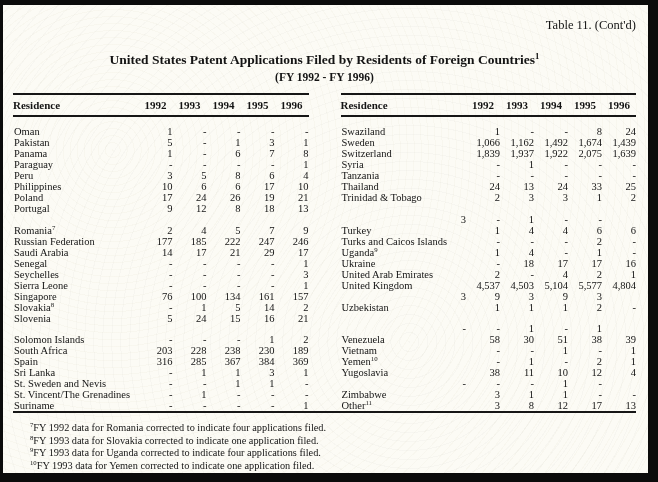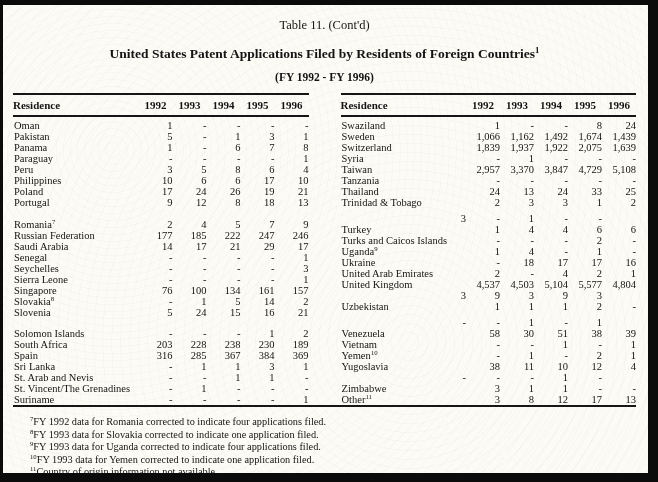--- a/index.html
+++ b/index.html
@@ -6,33 +6,33 @@
   .page{
     width:658px;height:482px;box-sizing:border-box;position:relative;overflow:hidden;
     border:solid #0b0b0b;border-width:5px 10px 9px 3px;
     background:
       repeating-radial-gradient(circle at 17% 31%, rgba(180,170,120,0.05) 0 1px, transparent 1px 7px),
       repeating-radial-gradient(circle at 63% 72%, rgba(120,120,120,0.04) 0 1px, transparent 1px 9px),
       #fcfbf5;
     font-family:"Liberation Serif", serif;color:#141414;
     padding:9px 12px 0 10px;
   }
-  .t1{text-align:center;font-size:12.5px;line-height:14px;margin-top:4px;}
-  .t2{text-align:center;font-size:13.5px;line-height:16px;font-weight:bold;margin-top:14px;}
-  .t3{text-align:center;font-size:11.5px;line-height:12px;font-weight:bold;margin-top:9px;}
+  .t1{text-align:right;font-size:12.5px;line-height:14px;margin-top:4px;}
+  .t2{text-align:center;font-size:13.5px;line-height:16px;font-weight:bold;margin-top:20px;}
+  .t3{text-align:center;font-size:11.5px;line-height:12px;font-weight:bold;margin-top:3px;}
   sup{font-size:65%;line-height:0;}
   .tables{display:flex;gap:32px;margin-top:10px;}
   .half{flex:1 1 0;min-width:0;}
   .thead{
     display:grid;grid-template-columns:minmax(0,1fr) repeat(5,34px);
     border-top:2px solid #161616;border-bottom:2px solid #161616;
     padding:4px 0 4px;font-weight:bold;font-size:11px;line-height:12px;
   }
   .thead .year{text-align:center;}
-  .tbody{height:285px;display:flex;flex-direction:column;justify-content:space-between;padding-top:3px;}
+  .tbody{height:285px;display:flex;flex-direction:column;justify-content:space-between;padding-top:3px;margin-top:6px;}
   .trow{display:grid;grid-template-columns:minmax(0,1fr) repeat(5,34px);font-size:10.5px;line-height:11px;height:11px;}
   .trow .name{white-space:nowrap;overflow:hidden;padding-left:1px;}
   .trow .val{text-align:right;}
   .bottom-rule{border-top:2px solid #161616;height:0;}
   .footnotes{margin:9px 0 0 17px;font-size:10.3px;line-height:12.6px;}
 </style>
 </head>
 <body>
 
 <div class="page">
@@ -219,21 +219,21 @@
             </div>
             <div class="trow">
               <span class="name">Sri Lanka</span>
               <span class="val">-</span>
               <span class="val">1</span>
               <span class="val">1</span>
               <span class="val">3</span>
               <span class="val">1</span>
             </div>
             <div class="trow">
-              <span class="name">St. Arab and Nevis</span>
+              <span class="name">St. Sweden and Nevis</span>
               <span class="val">-</span>
               <span class="val">-</span>
               <span class="val">1</span>
               <span class="val">1</span>
               <span class="val">-</span>
             </div>
             <div class="trow">
               <span class="name">St. Vincent/The Grenadines</span>
               <span class="val">-</span>
               <span class="val">1</span>
@@ -289,28 +289,20 @@
             </div>
             <div class="trow">
               <span class="name">Syria</span>
               <span class="val">-</span>
               <span class="val">1</span>
               <span class="val">-</span>
               <span class="val">-</span>
               <span class="val">-</span>
             </div>
             <div class="trow">
-              <span class="name">Taiwan</span>
-              <span class="val">2,957</span>
-              <span class="val">3,370</span>
-              <span class="val">3,847</span>
-              <span class="val">4,729</span>
-              <span class="val">5,108</span>
-            </div>
-            <div class="trow">
               <span class="name">Tanzania</span>
               <span class="val">-</span>
               <span class="val">-</span>
               <span class="val">-</span>
               <span class="val">-</span>
               <span class="val">-</span>
             </div>
             <div class="trow">
               <span class="name">Thailand</span>
               <span class="val">24</span>

